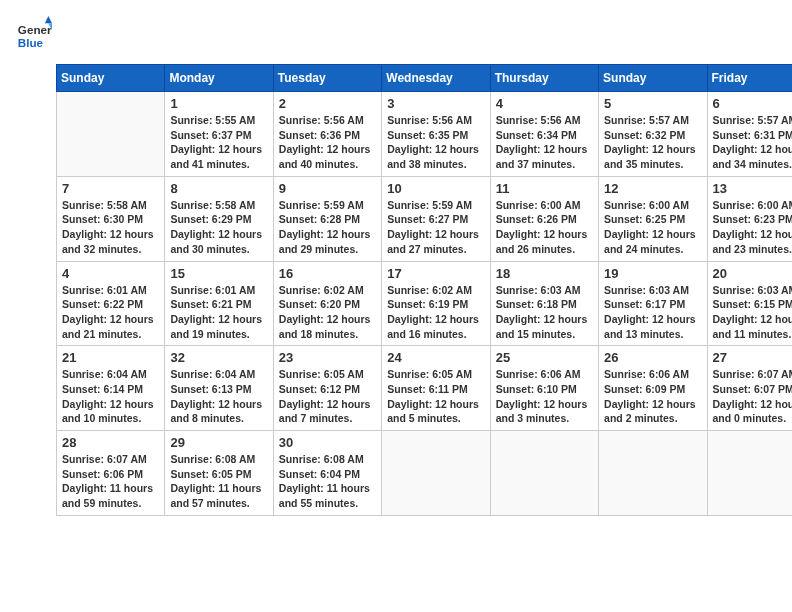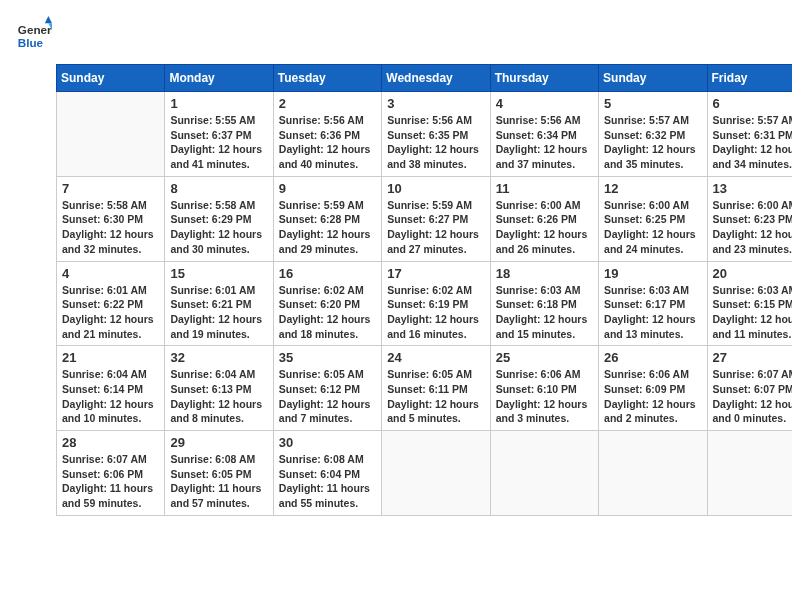--- a/index.html
+++ b/index.html
@@ -262,21 +262,21 @@
 and 10 minutes.</div>
         </td>
         <td>
           <div class="day-num">32</div>
           <div class="day-info" style="white-space: pre-line;">Sunrise: 6:04 AM
 Sunset: 6:13 PM
 Daylight: 12 hours
 and 8 minutes.</div>
         </td>
         <td>
-          <div class="day-num">35</div>
+          <div class="day-num">23</div>
           <div class="day-info" style="white-space: pre-line;">Sunrise: 6:05 AM
 Sunset: 6:12 PM
 Daylight: 12 hours
 and 7 minutes.</div>
         </td>
         <td>
           <div class="day-num">24</div>
           <div class="day-info" style="white-space: pre-line;">Sunrise: 6:05 AM
 Sunset: 6:11 PM
 Daylight: 12 hours

